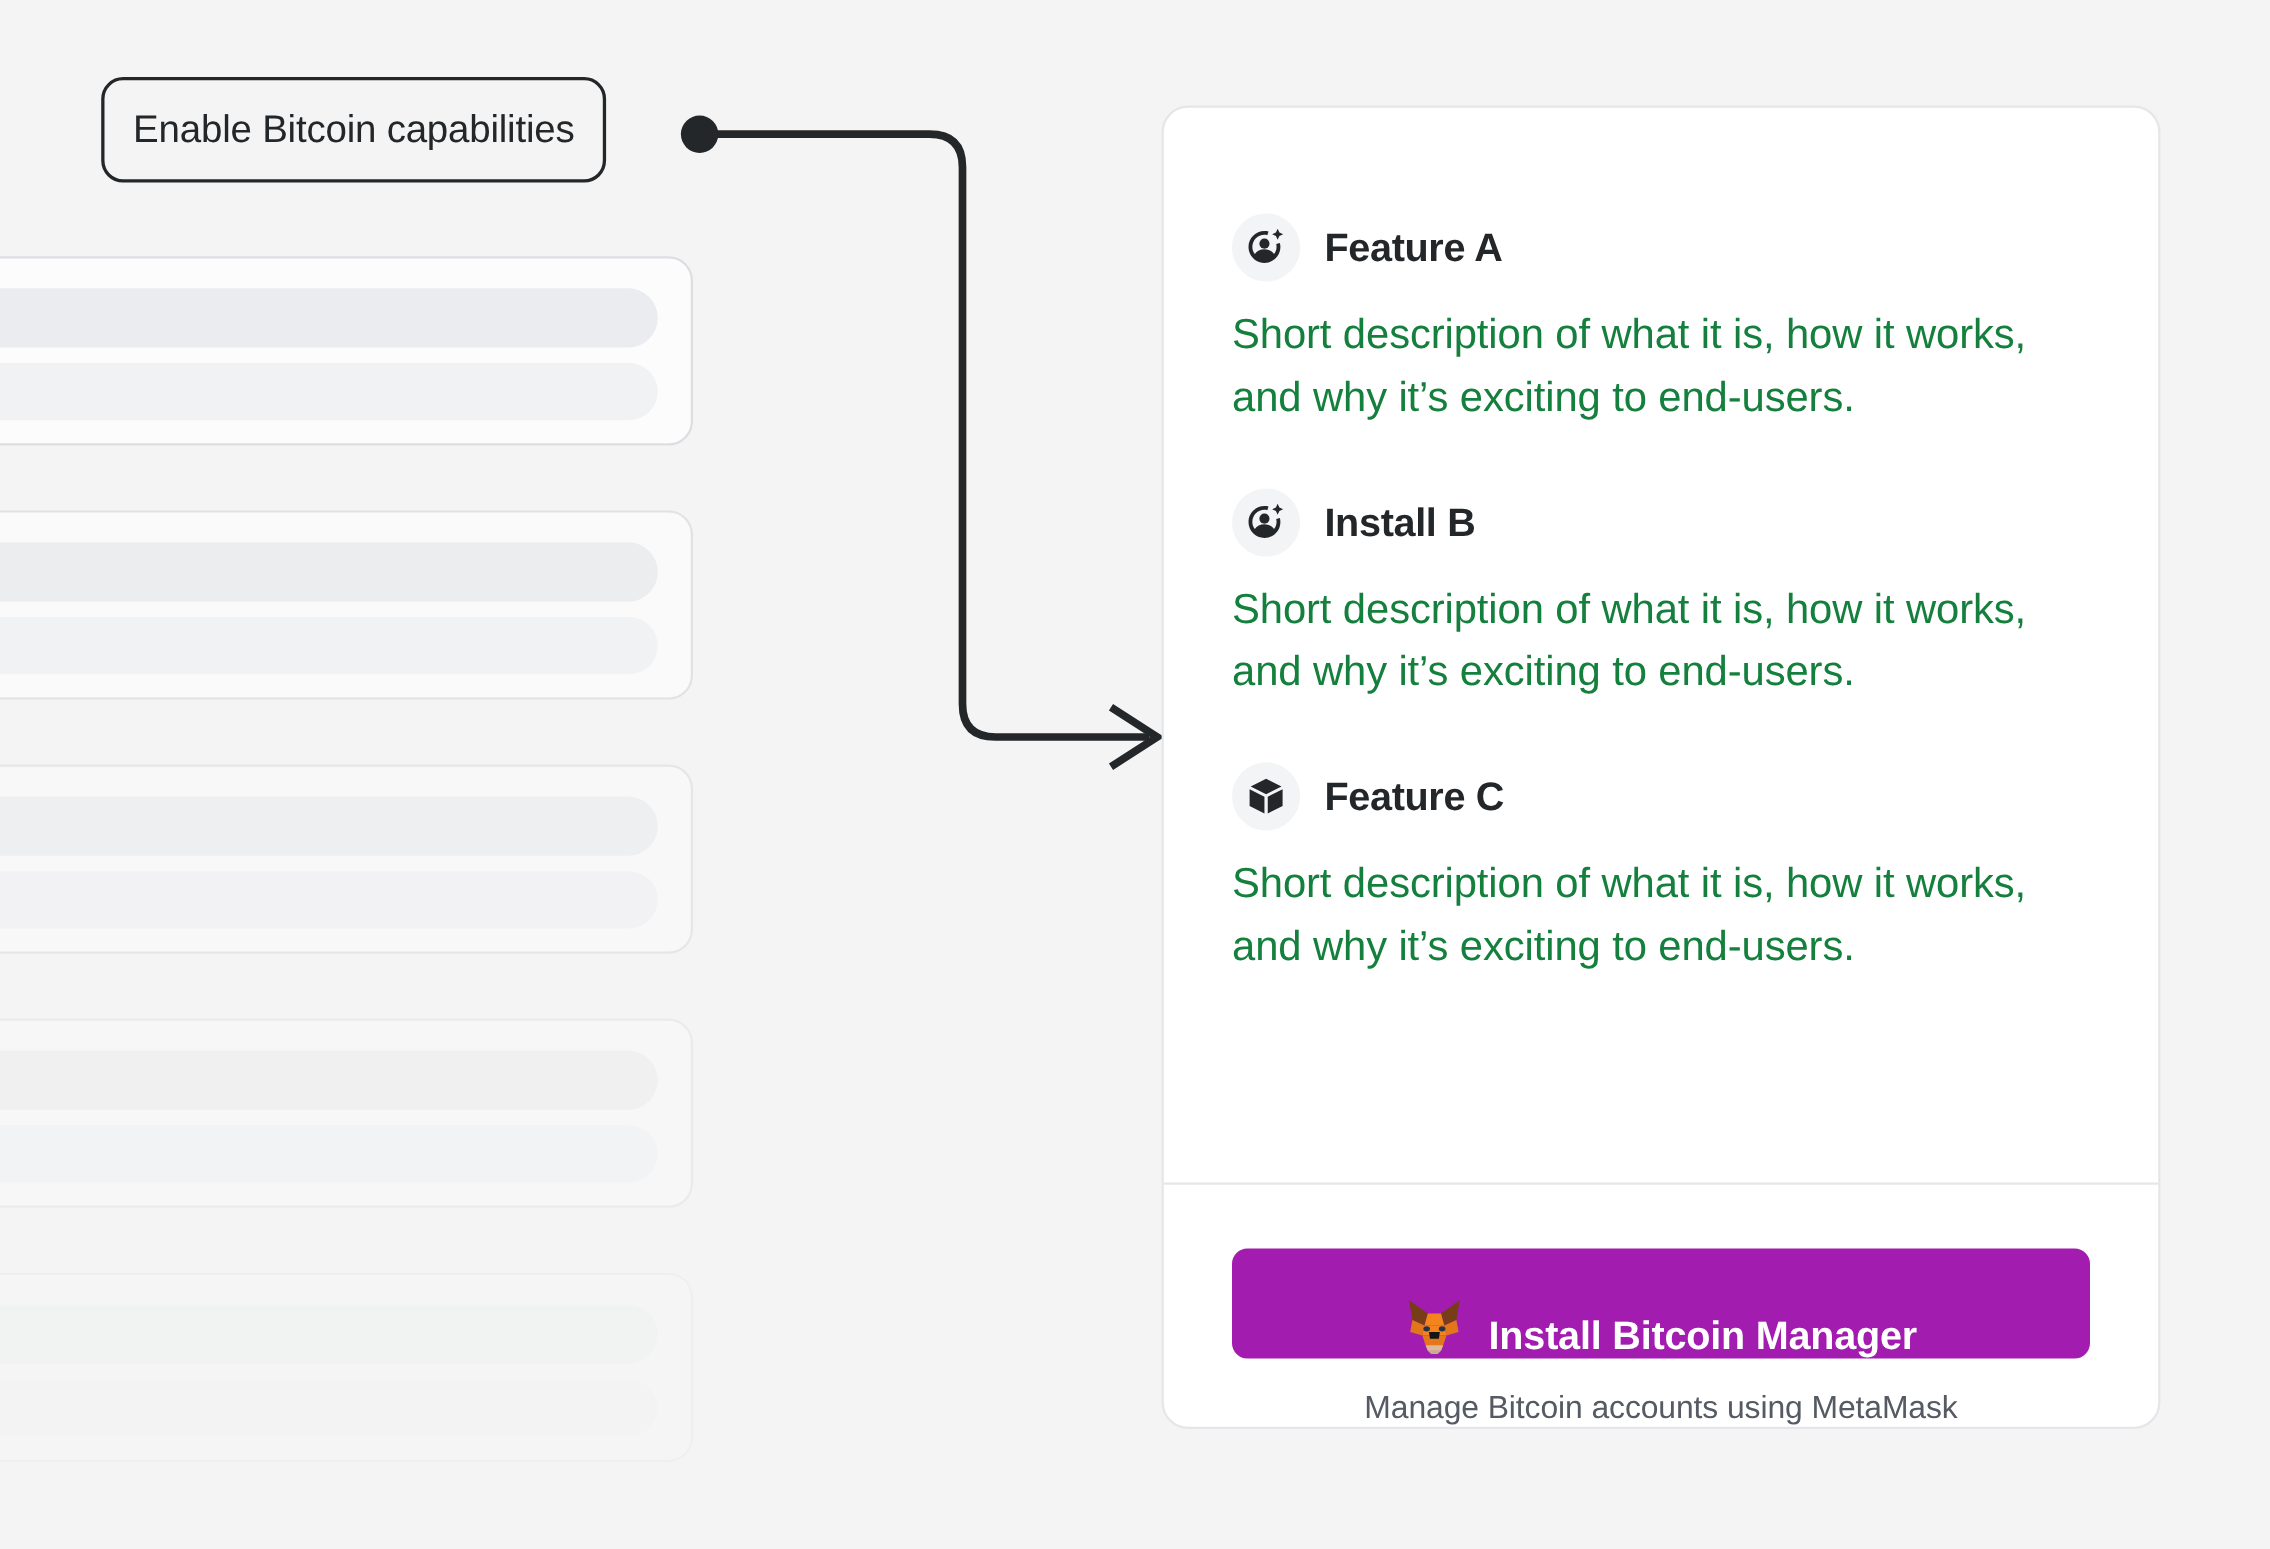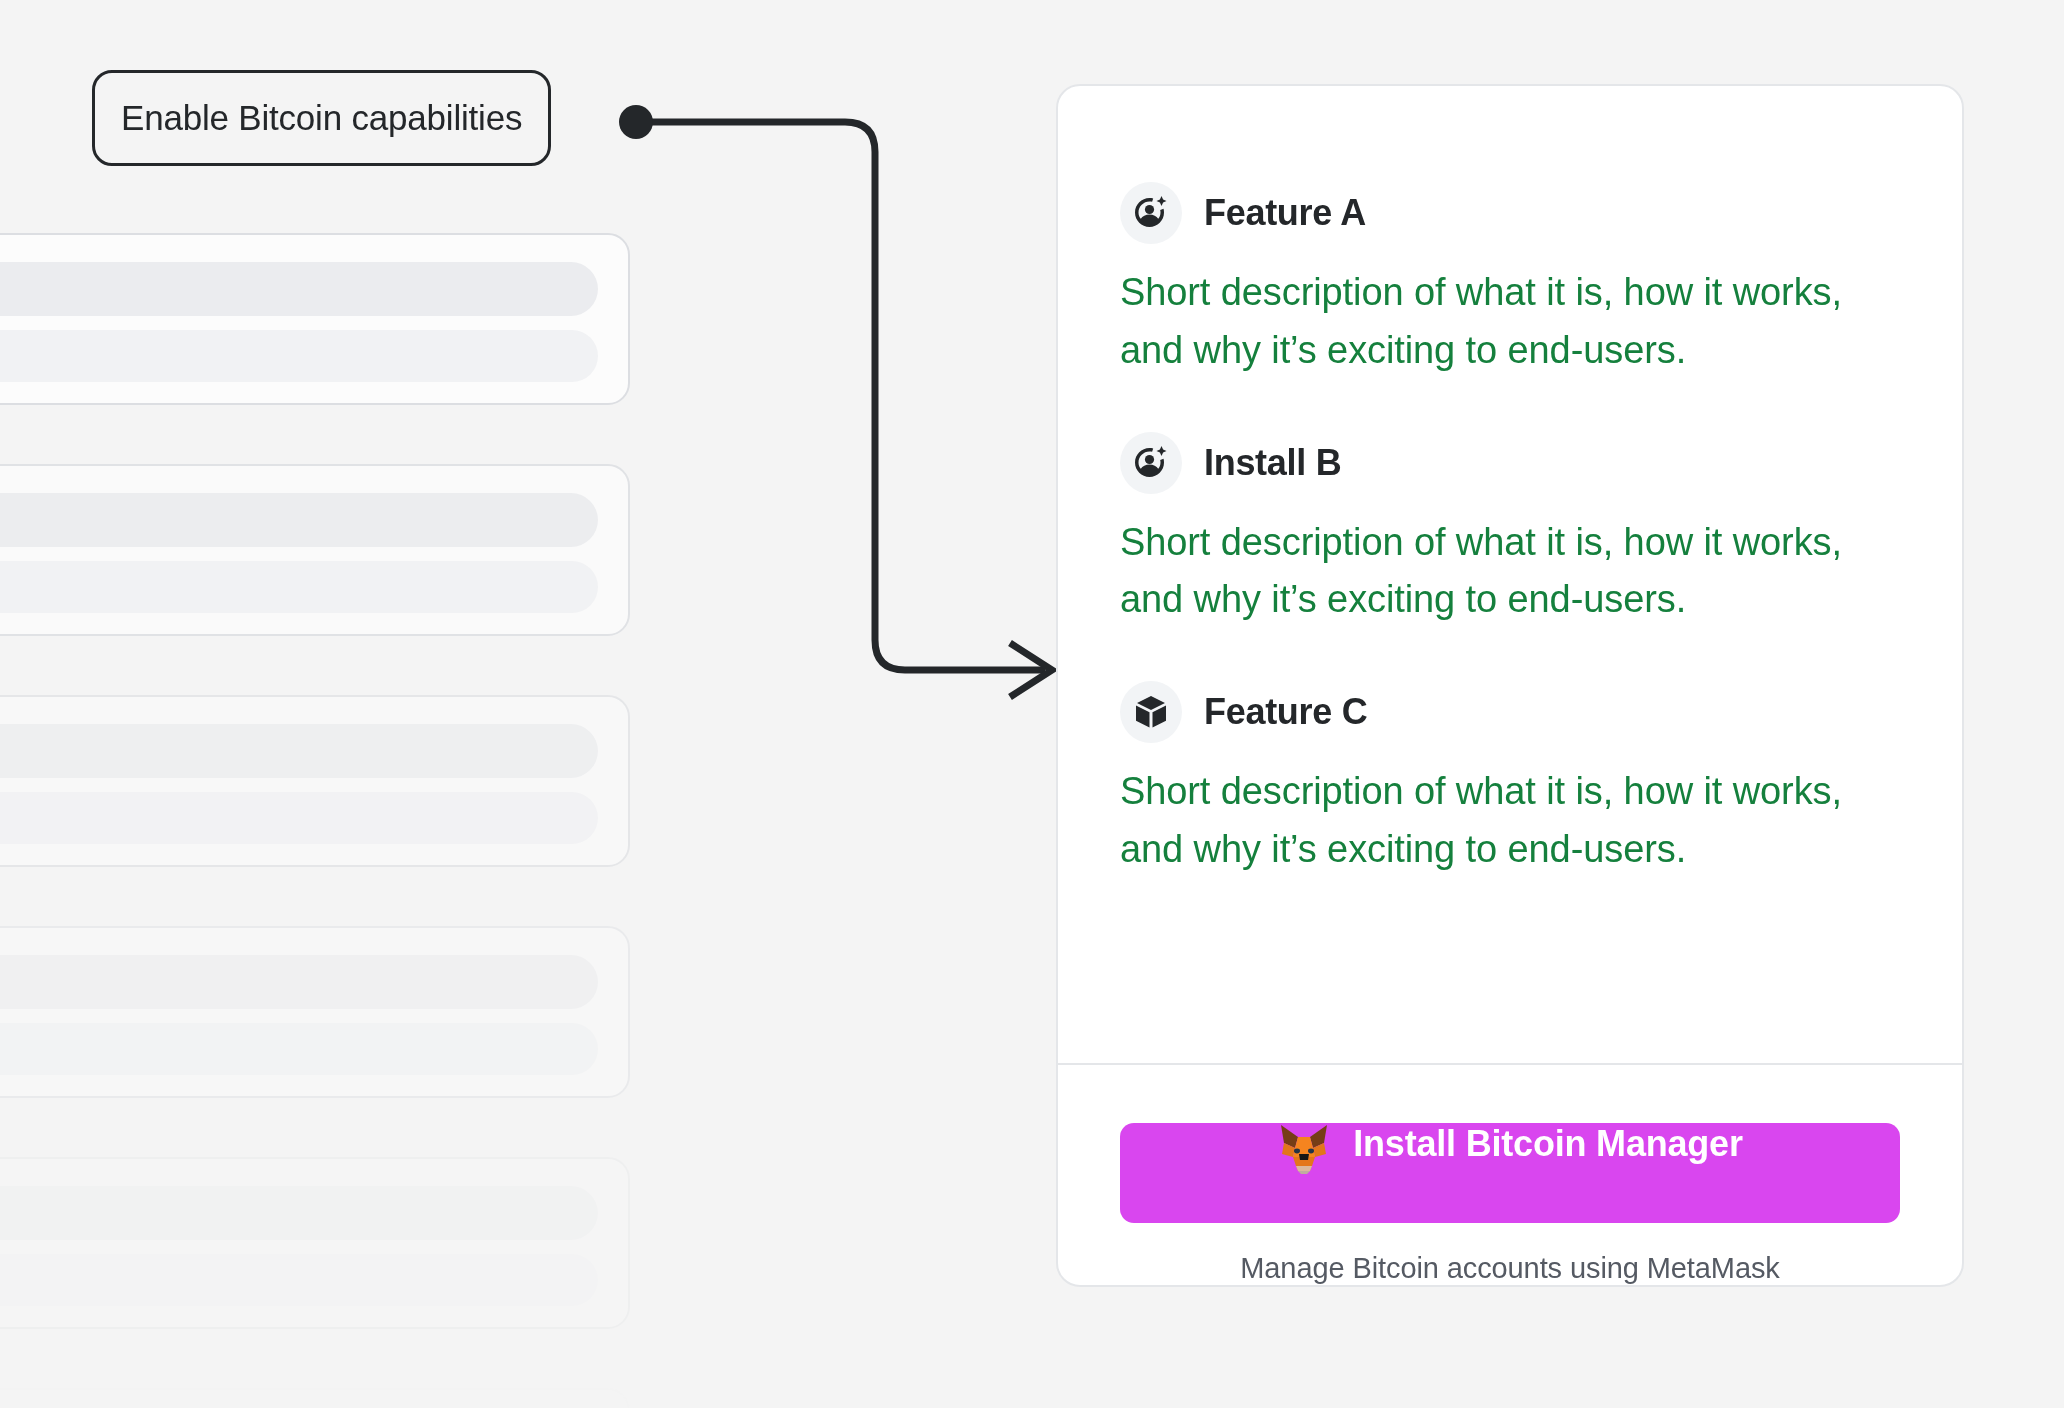--- a/index.html
+++ b/index.html
@@ -73,21 +73,21 @@
     width: 2064px;
     height: 1408px;
     z-index: 5;
     pointer-events: none;
   }
 
   
   #feature-card {
     position: absolute;
     left: 1056px;
-    top: 84px;
+    top: 96px;
     width: 908px;
     height: 1203px;
     background: #ffffff;
     border: 2px solid #e4e6e9;
     border-radius: 24px;
     box-sizing: border-box;
     z-index: 7;
     display: flex;
     flex-direction: column;
   }
@@ -133,25 +133,25 @@
     background: #e4e6e9;
     margin-top: 66px;
   }
 
   #card-footer {
     padding: 58px 62px 0 62px;
   }
   #install-button {
     width: 100%;
     height: 100px;
-    background: #d946ef;
+    background: #a21caf;
     border: none;
     border-radius: 14px;
     display: flex;
-    align-items: flex-start;
+    align-items: flex-end;
     justify-content: center;
     gap: 22px;
     cursor: pointer;
     padding: 0;
   }
   #install-button .btn-label {
     font-size: 36px;
     font-weight: bold;
     color: #ffffff;
     letter-spacing: -0.2px;

